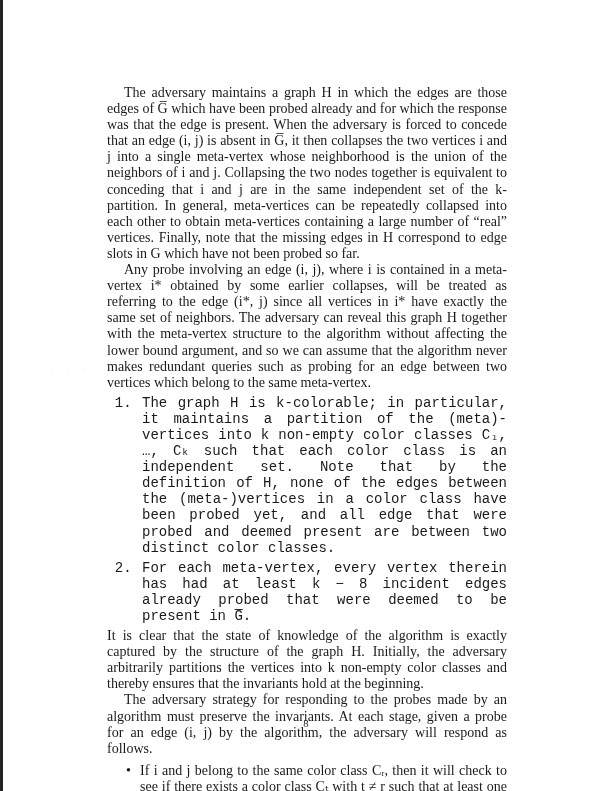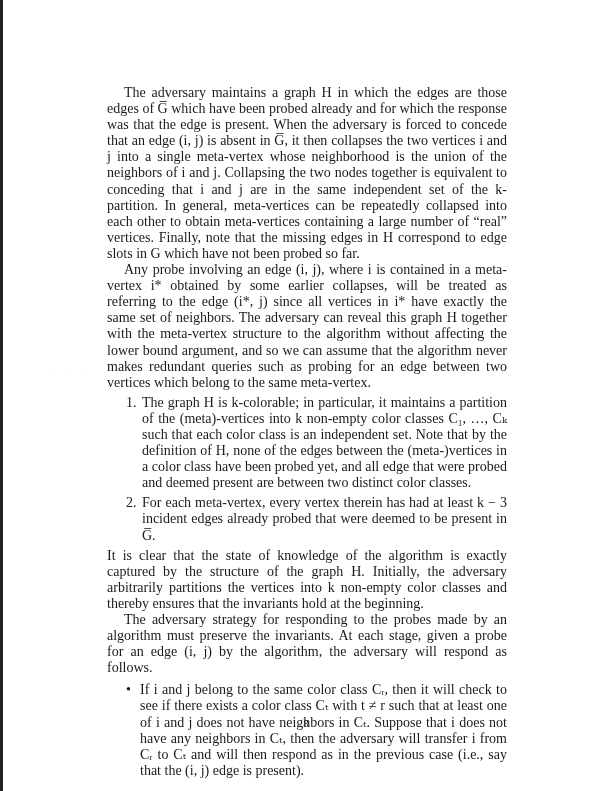--- a/index.html
+++ b/index.html
@@ -3,21 +3,21 @@
 <meta charset="utf-8">
 <style>
   html, body { margin: 0; padding: 0; }
   body { width: 612px; height: 791px; background: #ffffff; position: relative; overflow: hidden; }
   .left-border { position: absolute; left: 0; top: 0; width: 3px; height: 791px; background: #222; }
   .page { position: absolute; left: 107px; top: 85px; width: 400px;
           font-family: "Liberation Serif", "DejaVu Serif", serif; font-size: 14px;
           line-height: 16.1px; color: #1a1a1a; text-align: justify; }
   .page p { margin: 0; text-indent: 17px; }
   .page p.noindent { text-indent: 0; }
-  ol.inv { margin: 4px 0 4px 0; padding-left: 33px; }
+  ol.inv { margin: 4px 0 4px 0; padding-left: 33px; font-family: Liberation Mono, monospace; }
   ol.inv li { margin-bottom: 4px; padding-left: 2px; }
   ul.resp { margin: 6px 0 0 0; padding-left: 33px; list-style: none; }
   ul.resp li { position: relative; margin-bottom: 6px; }
   ul.resp li::before { content: "\2022"; position: absolute; left: -14px; top: 0; }
   .pagenum { position: absolute; left: 0; width: 612px; top: 718px; text-align: center;
              font-family: "Liberation Serif", "DejaVu Serif", serif; font-size: 10.6px; color: #1a1a1a; }
   .specks { position: absolute; left: 52px; top: 367px; font-size: 6px; color: #999;
             font-family: "Liberation Sans", sans-serif; letter-spacing: 6px; }
 </style>
 </head>
@@ -25,21 +25,21 @@
 
 <div class="left-border"></div>
 <div class="specks">· · ·</div>
 
 <div class="page">
   <p>The adversary maintains a graph H in which the edges are those edges of G̅ which have been probed already and for which the response was that the edge is present. When the adversary is forced to concede that an edge (i, j) is absent in G̅, it then collapses the two vertices i and j into a single meta-vertex whose neighborhood is the union of the neighbors of i and j. Collapsing the two nodes together is equivalent to conceding that i and j are in the same independent set of the k-partition. In general, meta-vertices can be repeatedly collapsed into each other to obtain meta-vertices containing a large number of “real” vertices. Finally, note that the missing edges in H correspond to edge slots in G which have not been probed so far.</p>
   <p>Any probe involving an edge (i, j), where i is contained in a meta-vertex i* obtained by some earlier collapses, will be treated as referring to the edge (i*, j) since all vertices in i* have exactly the same set of neighbors. The adversary can reveal this graph H together with the meta-vertex structure to the algorithm without affecting the lower bound argument, and so we can assume that the algorithm never makes redundant queries such as probing for an edge between two vertices which belong to the same meta-vertex.</p>
 
   <ol class="inv">
     <li>The graph H is k-colorable; in particular, it maintains a partition of the (meta)-vertices into k non-empty color classes C₁, …, Cₖ such that each color class is an independent set. Note that by the definition of H, none of the edges between the (meta-)vertices in a color class have been probed yet, and all edge that were probed and deemed present are between two distinct color classes.</li>
-    <li>For each meta-vertex, every vertex therein has had at least k − 3 incident edges already probed that were deemed to be present in G̅.</li>
+    <li>For each meta-vertex, every vertex therein has had at least k − 8 incident edges already probed that were deemed to be present in G̅.</li>
   </ol>
 
   <p class="noindent">It is clear that the state of knowledge of the algorithm is exactly captured by the structure of the graph H. Initially, the adversary arbitrarily partitions the vertices into k non-empty color classes and thereby ensures that the invariants hold at the beginning.</p>
   <p>The adversary strategy for responding to the probes made by an algorithm must preserve the invariants. At each stage, given a probe for an edge (i, j) by the algorithm, the adversary will respond as follows.</p>
 
   <ul class="resp">
     <li>If i and j belong to the same color class Cᵣ, then it will check to see if there exists a color class Cₜ with t ≠ r such that at least one of i and j does not have neighbors in Cₜ. Suppose that i does not have any neighbors in Cₜ, then the adversary will transfer i from Cᵣ to Cₜ and will then respond as in the previous case (i.e., say that the (i, j) edge is present).</li>
   </ul>
 </div>
 

